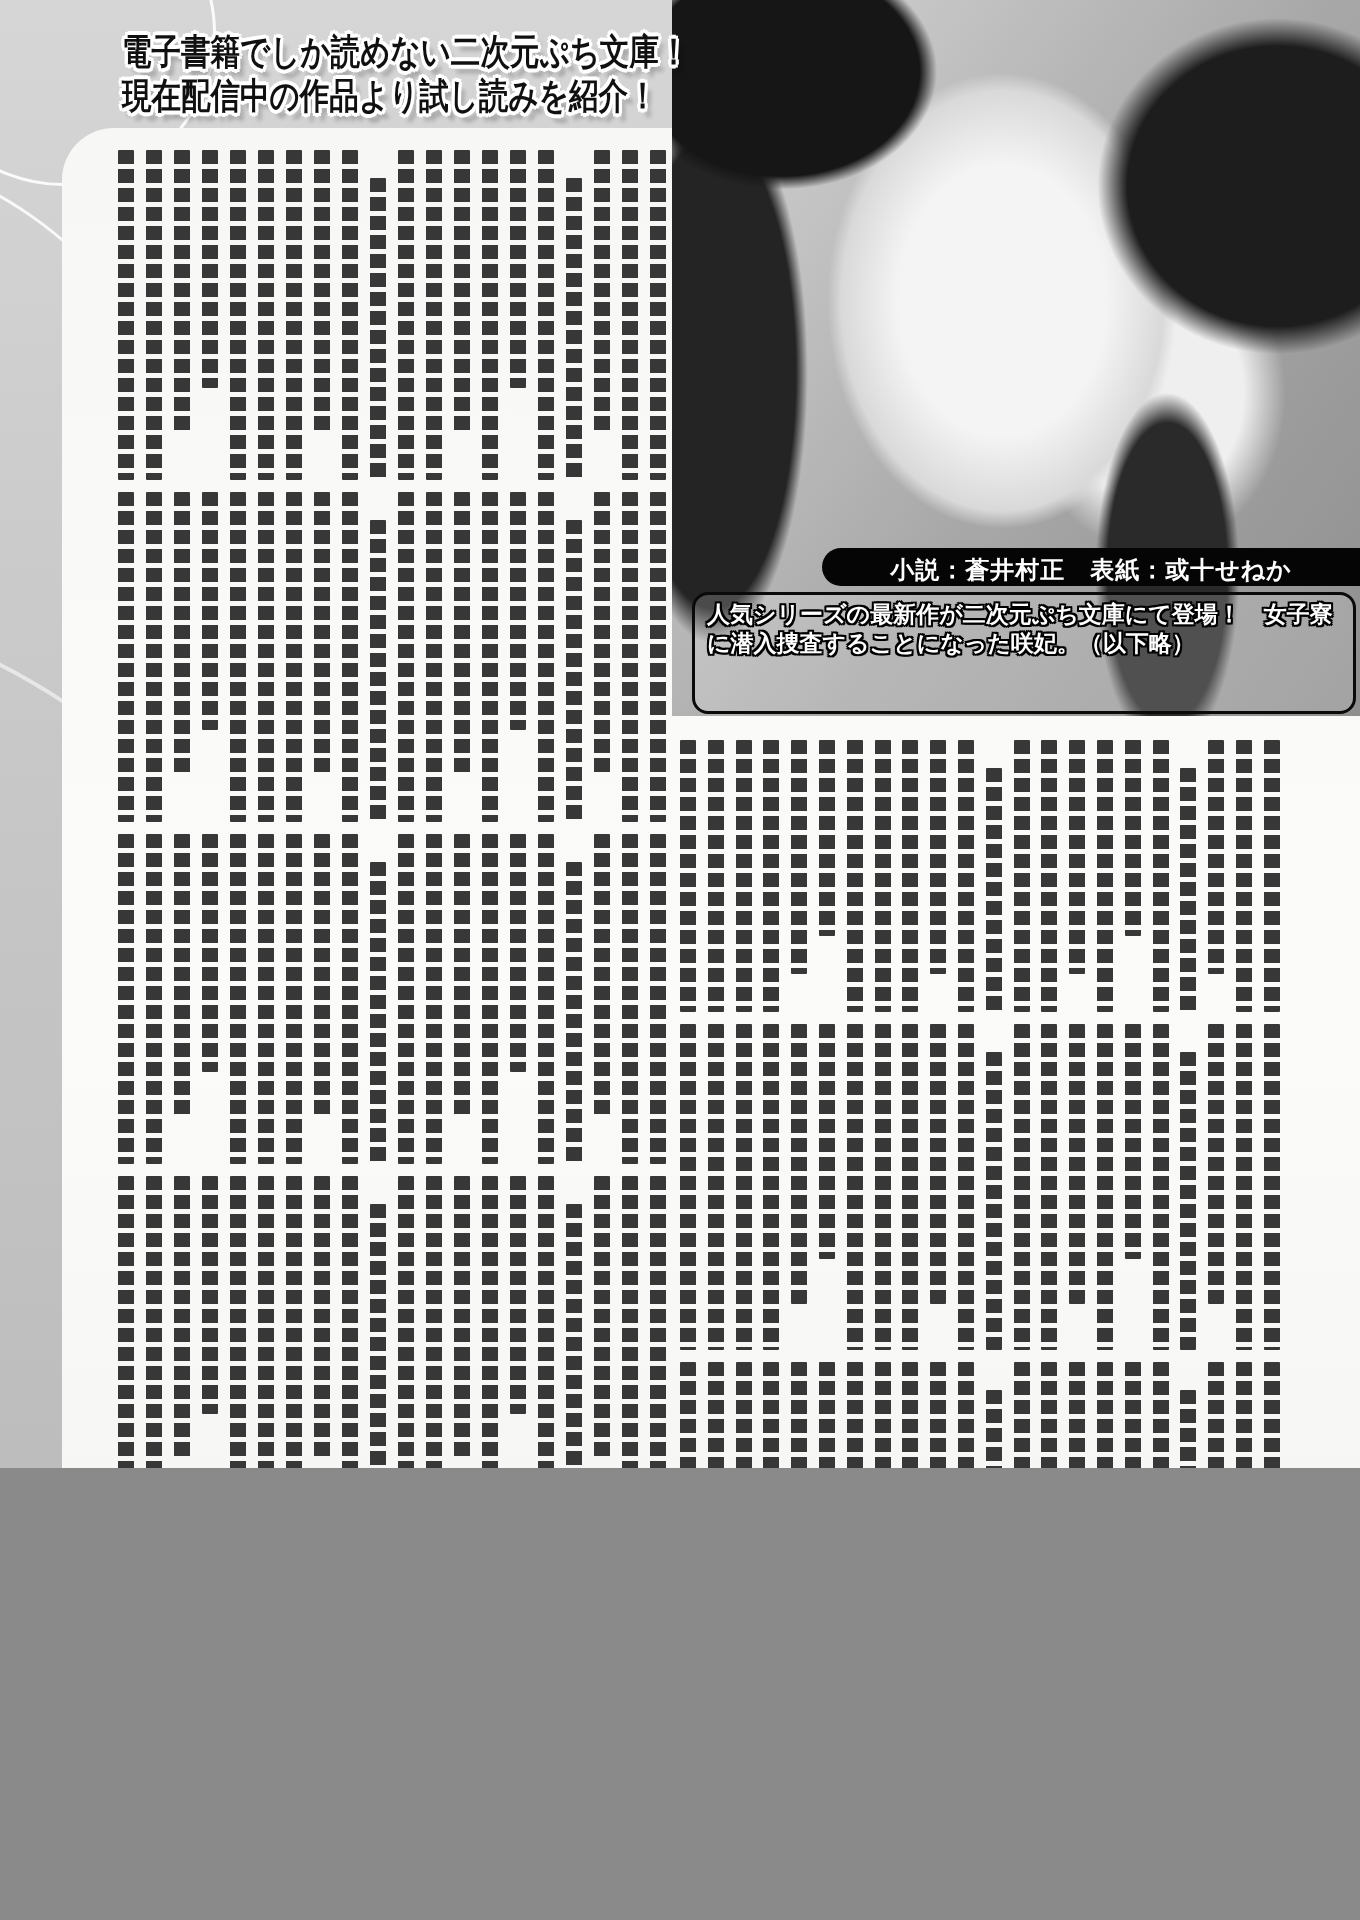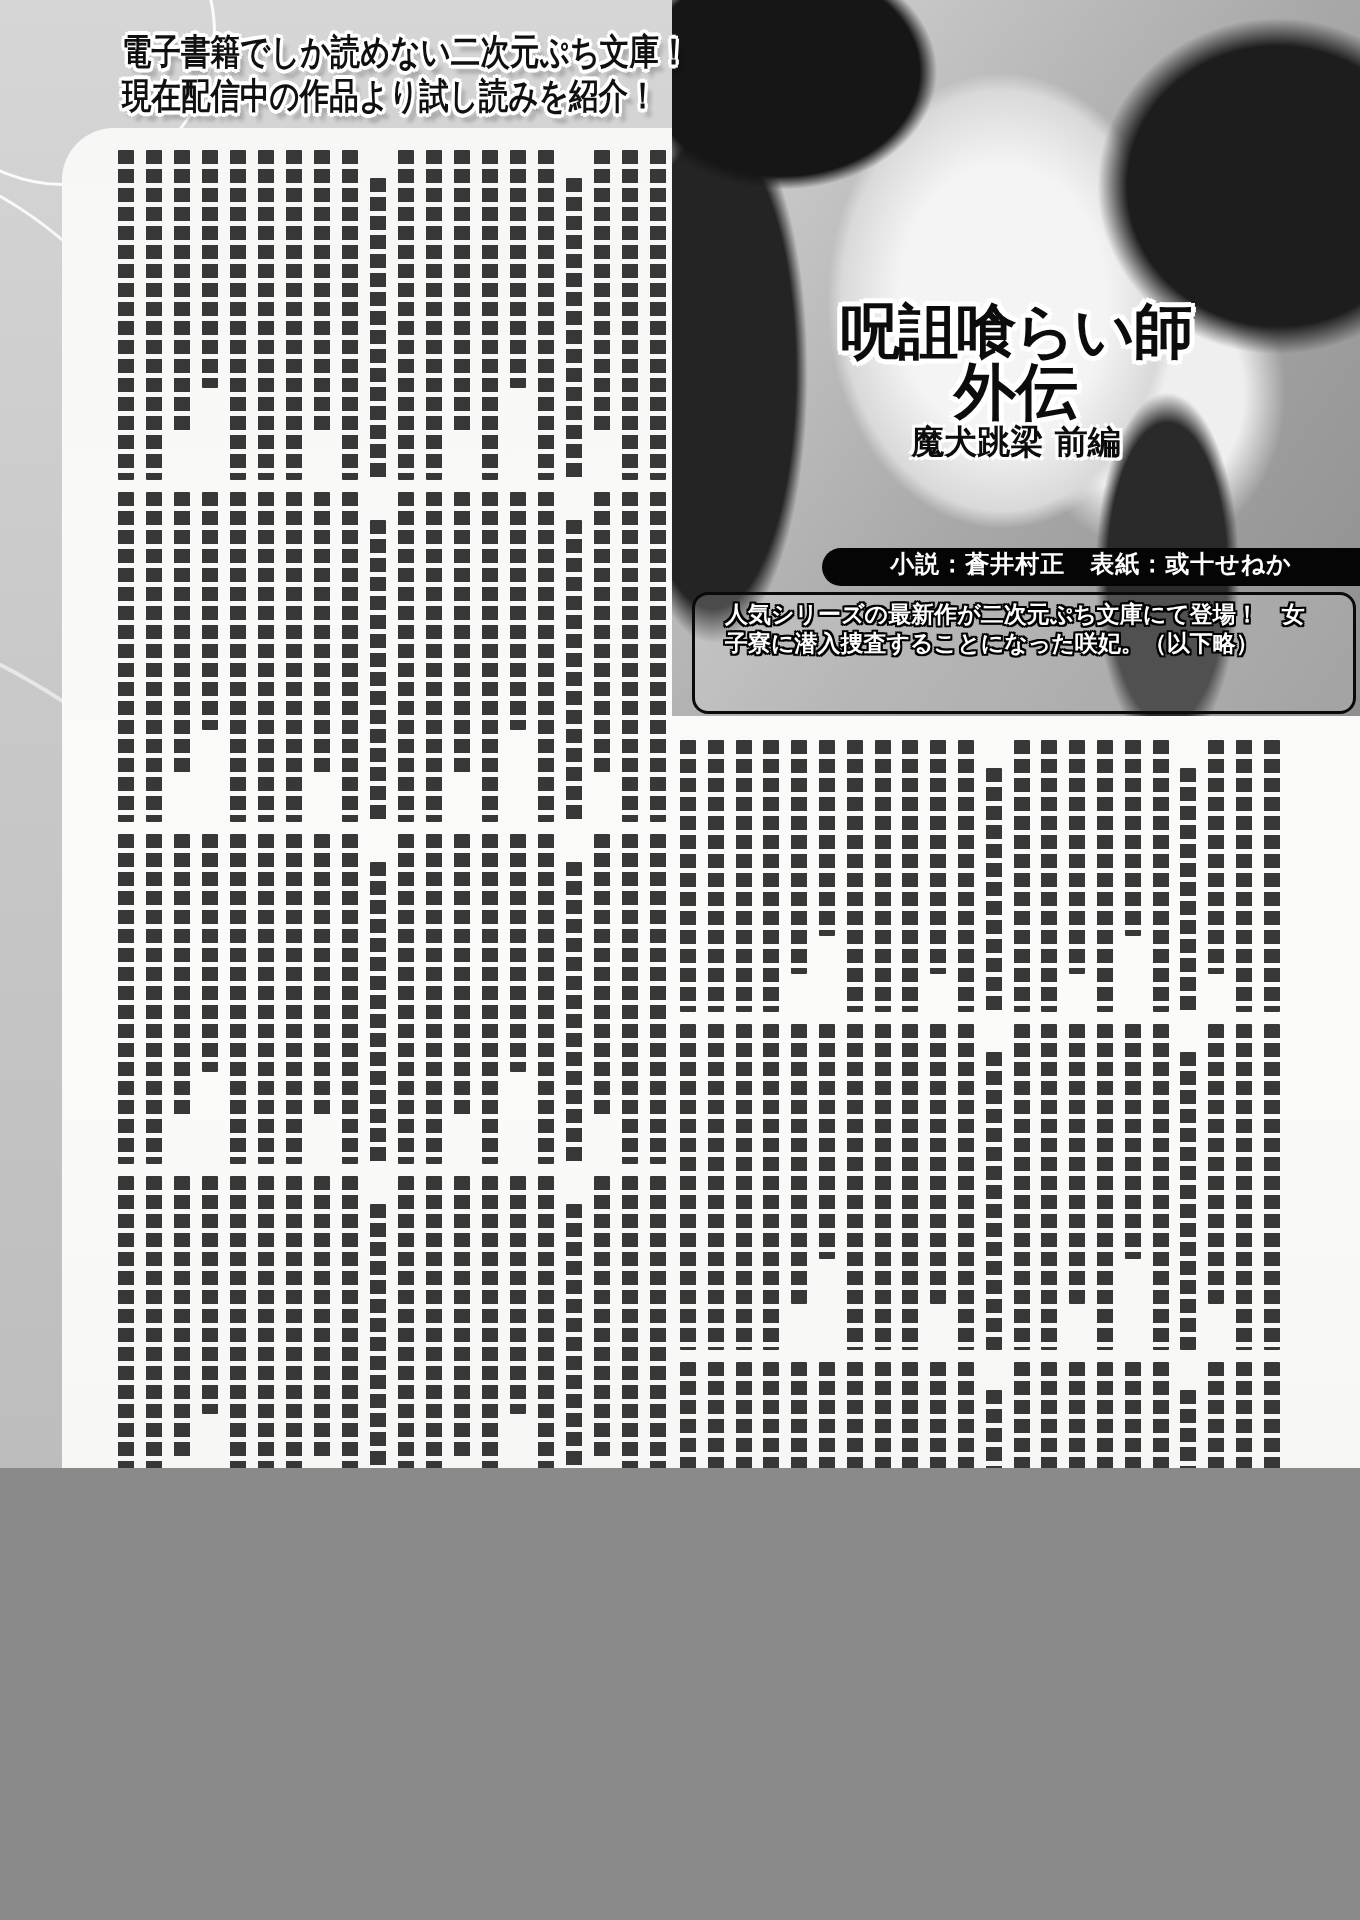--- a/index.html
+++ b/index.html
@@ -42,25 +42,25 @@
       linear-gradient(125deg,#d8d8d8 0%,#a8a8a8 55%,#8f8f8f 100%);
   }
   .title-block{position:absolute;left:0;right:0;top:300px;text-align:center;color:#0c0c0c;z-index:2;}
   .title-block div{font-weight:900;
     text-shadow:-4px -4px 0 #fff,4px -4px 0 #fff,-4px 4px 0 #fff,4px 4px 0 #fff,
       -5px 0 0 #fff,5px 0 0 #fff,0 -5px 0 #fff,0 5px 0 #fff;}
   .t-main{font-size:60px;line-height:62px;letter-spacing:-2px;}
   .t-sub{font-size:62px;line-height:60px;}
   .t-ep{font-size:33px;line-height:40px;text-shadow:-3px -3px 0 #fff,3px -3px 0 #fff,-3px 3px 0 #fff,3px 3px 0 #fff !important;}
   .credit-bar{position:absolute;left:150px;right:0;top:248px;height:38px;background:#050505;
-    border-radius:20px 0 0 20px;display:flex;align-items:flex-start;justify-content:center;
+    border-radius:20px 0 0 20px;display:flex;align-items:flex-end;justify-content:center;
     color:#fff;font-size:24px;font-weight:700;letter-spacing:1px;z-index:3;}
   .synopsis-box{position:absolute;left:20px;right:4px;top:292px;height:122px;
     border:3px solid #0a0a0a;border-radius:16px;background:rgba(255,255,255,.18);
-    padding:5px 30px;box-sizing:border-box;z-index:3;
+    padding:5px 12px;box-sizing:border-box;z-index:3;
     color:#fff;font-weight:800;font-size:23px;line-height:29px;
     text-shadow:-2px 0 0 #000,2px 0 0 #000,0 -2px 0 #000,0 2px 0 #000,
       -2px -2px 0 #000,2px 2px 0 #000,-2px 2px 0 #000,2px -2px 0 #000;}
   
   .band{position:absolute;display:flex;flex-direction:row-reverse;justify-content:space-between;z-index:3;}
   .col{width:16px;height:100%;opacity:.9;border-radius:1px;
     background-image:repeating-linear-gradient(to bottom,#222 0 14px,rgba(0,0,0,0) 14px 19px);}
   .col.short{height:86%;}
   .col.shorter{height:72%;}
   .col.indent{height:calc(100% - 28px);margin-top:28px;}
@@ -78,25 +78,20 @@
 
   <div class="panel"></div>
 
   <div class="headline">
     <div class="hl">電子書籍でしか読めない二次元ぷち文庫！</div>
     <div class="hl">現在配信中の作品より試し読みを紹介！</div>
   </div>
 
   <div class="illustration">
     <div class="ill-art"></div>
-    <div class="title-block">
-      <div class="t-main">呪詛喰らい師</div>
-      <div class="t-sub">外伝</div>
-      <div class="t-ep">魔犬跳梁 前編</div>
-    </div>
     <div style="position:absolute;left:0;right:0;top:540px;height:176px;">
       <div class="credit-bar" style="top:8px;">
         <span>小説：蒼井村正　表紙：或十せねか</span>
       </div>
       <div class="synopsis-box" style="top:52px;">
         <span>人気シリーズの最新作が二次元ぷち文庫にて登場！　女子寮に潜入捜査することになった咲妃。（以下略）</span>
       </div>
     </div>
   </div>
 

